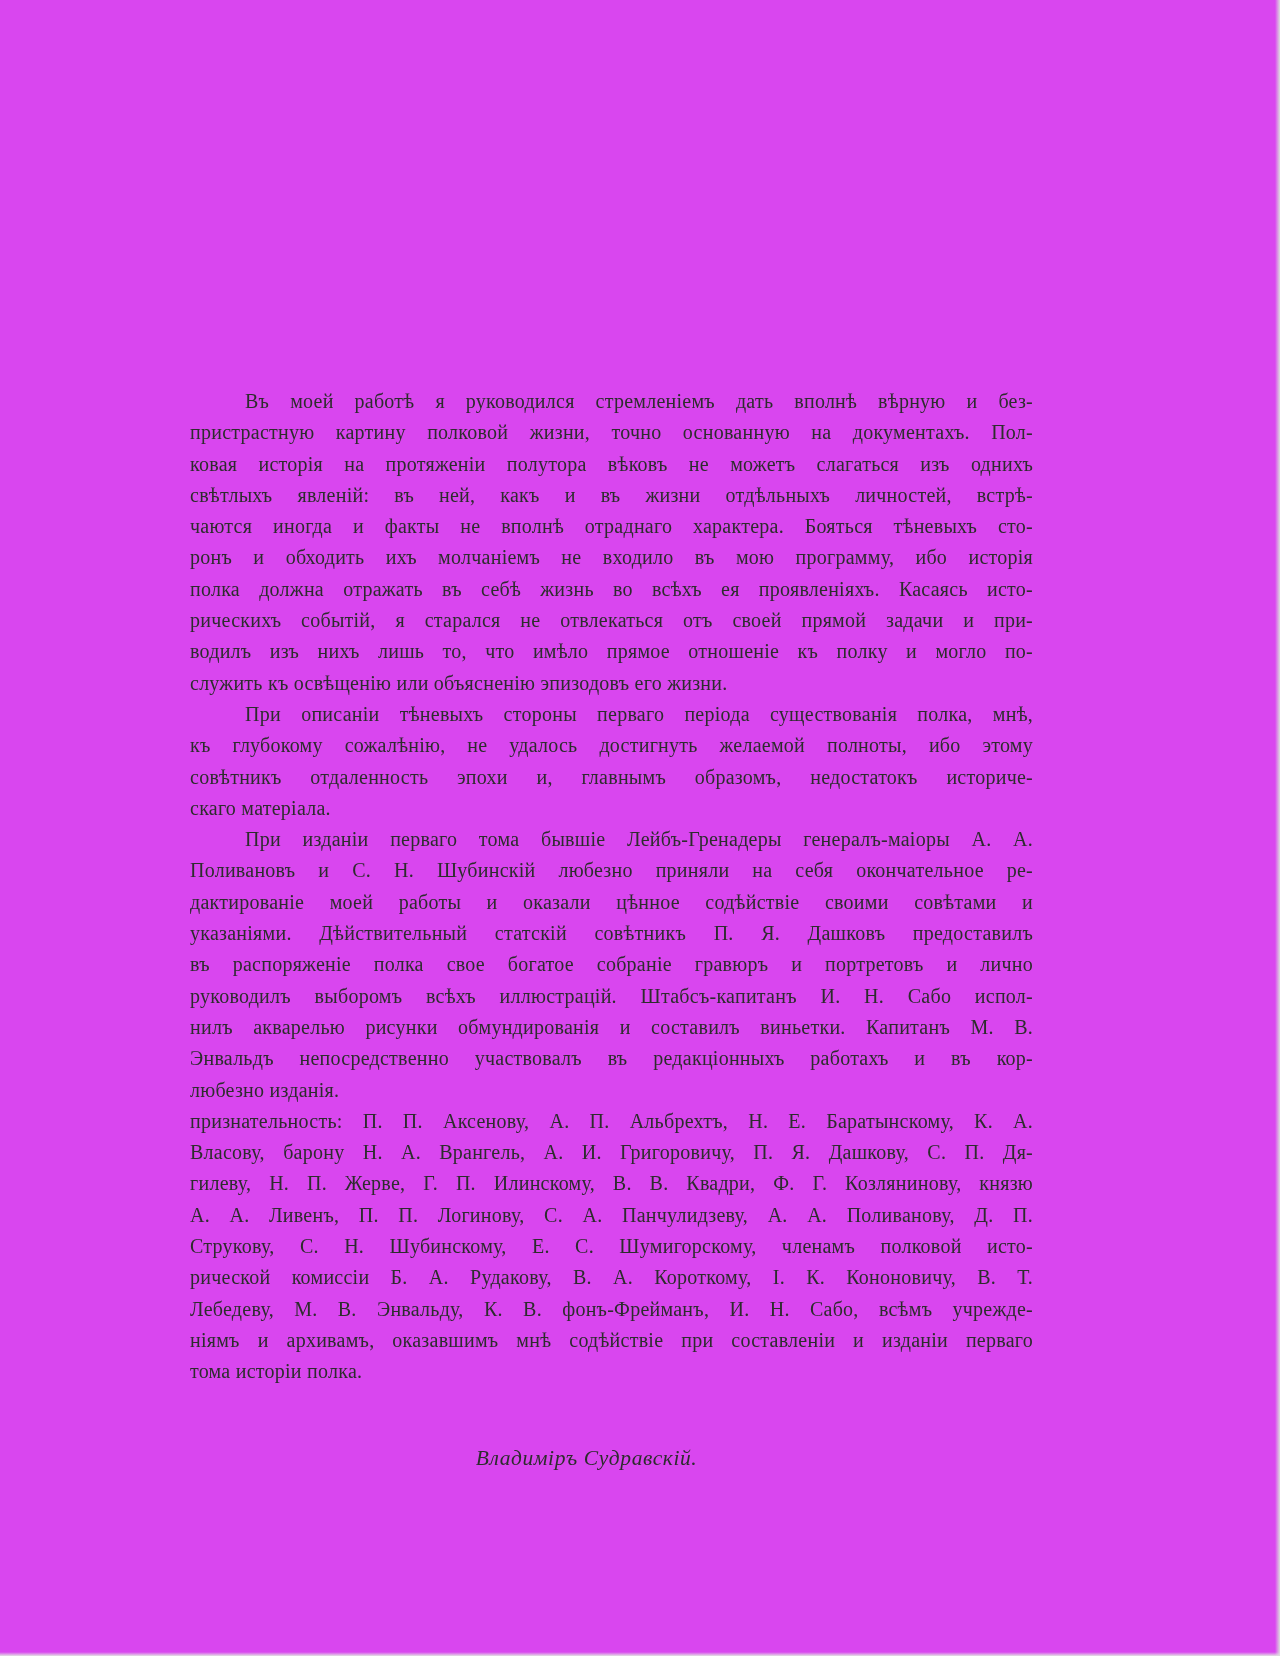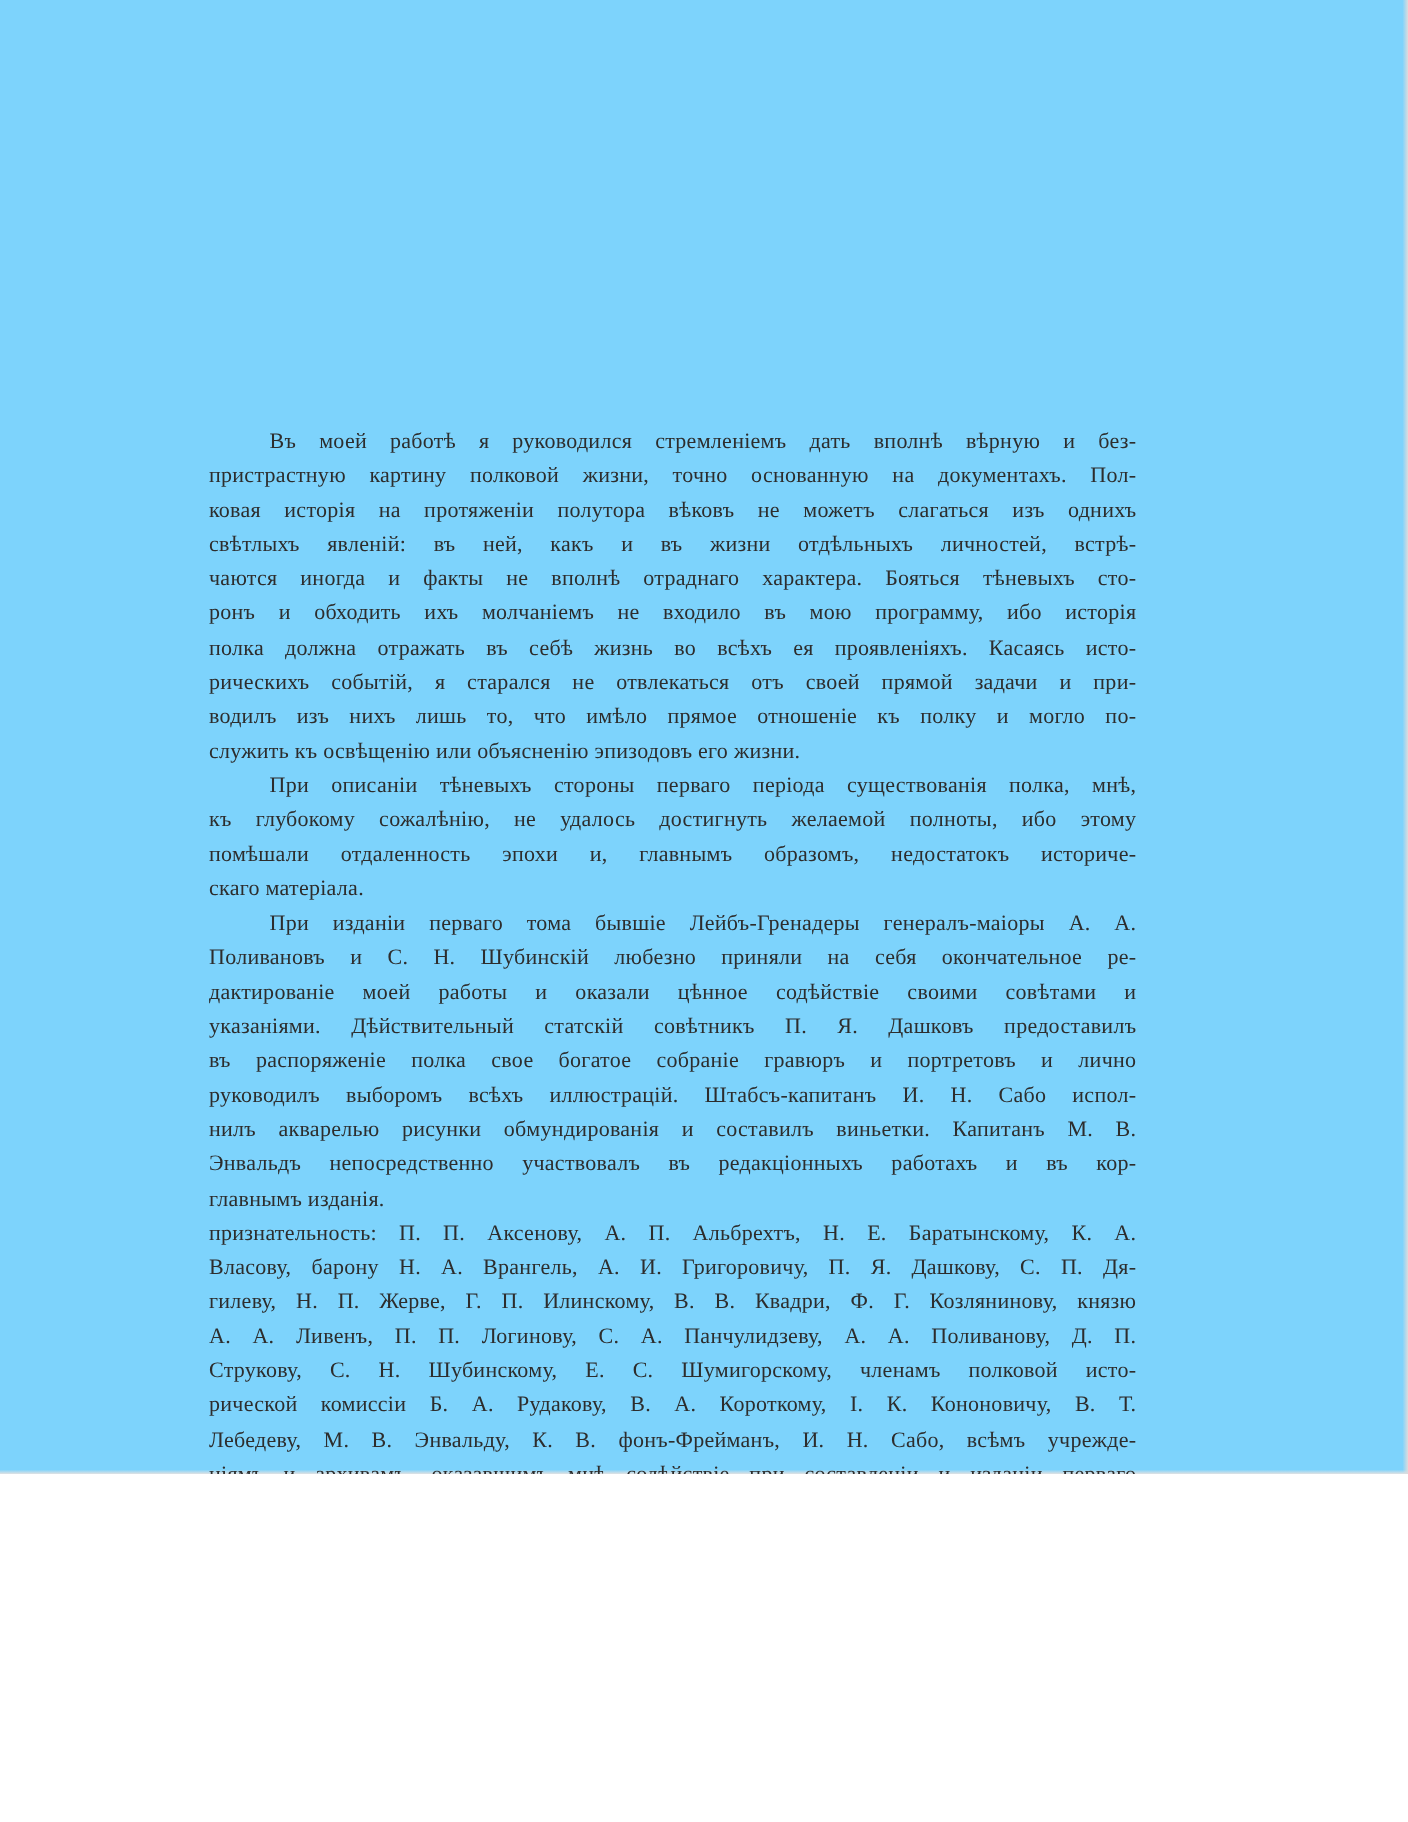--- a/index.html
+++ b/index.html
@@ -6,22 +6,22 @@
 
   html, body {
     width: 1280px;
     height: 1656px;
     background: #ffffff;
   }
 
   .page {
     position: relative;
     width: 1280px;
-    height: 1340px;
-    background: #7dd3fc;
+    height: 1656px;
+    background: #d946ef;
     overflow: hidden;
     font-family: "Liberation Serif", "DejaVu Serif", serif;
     color: #2d2d2d;
   }
 
   
   .page::after {
     content: "";
     position: absolute;
     right: 0; top: 0; bottom: 0;
@@ -89,33 +89,33 @@
         <div class="line">чаются иногда и факты не вполнѣ отраднаго характера. Бояться тѣневыхъ сто-</div>
         <div class="line">ронъ и обходить ихъ молчаніемъ не входило въ мою программу, ибо исторія</div>
         <div class="line">полка должна отражать въ себѣ жизнь во всѣхъ ея проявленіяхъ. Касаясь исто-</div>
         <div class="line">рическихъ событій, я старался не отвлекаться отъ своей прямой задачи и при-</div>
         <div class="line">водилъ изъ нихъ лишь то, что имѣло прямое отношеніе къ полку и могло по-</div>
         <div class="line par-last">служить къ освѣщенію или объясненію эпизодовъ его жизни.</div>
       </div>
       <div class="paragraph">
         <div class="line par-first">При описаніи тѣневыхъ стороны перваго періода существованія полка, мнѣ,</div>
         <div class="line">къ глубокому сожалѣнію, не удалось достигнуть желаемой полноты, ибо этому</div>
-        <div class="line">помѣшали отдаленность эпохи и, главнымъ образомъ, недостатокъ историче-</div>
+        <div class="line">совѣтникъ отдаленность эпохи и, главнымъ образомъ, недостатокъ историче-</div>
         <div class="line par-last">скаго матеріала.</div>
       </div>
       <div class="paragraph">
         <div class="line par-first">При изданіи перваго тома бывшіе Лейбъ-Гренадеры генералъ-маіоры А. А.</div>
         <div class="line">Поливановъ и С. Н. Шубинскій любезно приняли на себя окончательное ре-</div>
         <div class="line">дактированіе моей работы и оказали цѣнное содѣйствіе своими совѣтами и</div>
         <div class="line">указаніями. Дѣйствительный статскій совѣтникъ П. Я. Дашковъ предоставилъ</div>
         <div class="line">въ распоряженіе полка свое богатое собраніе гравюръ и портретовъ и лично</div>
         <div class="line">руководилъ выборомъ всѣхъ иллюстрацій. Штабсъ-капитанъ И. Н. Сабо испол-</div>
         <div class="line">нилъ акварелью рисунки обмундированія и составилъ виньетки. Капитанъ М. В.</div>
         <div class="line">Энвальдъ непосредственно участвовалъ въ редакціонныхъ работахъ и въ кор-</div>
-        <div class="line par-last">главнымъ изданія.</div>
+        <div class="line par-last">любезно изданія.</div>
       </div>
       <div class="paragraph">
         <div class="line">признательность: П. П. Аксенову, А. П. Альбрехтъ, Н. Е. Баратынскому, К. А.</div>
         <div class="line">Власову, барону Н. А. Врангель, А. И. Григоровичу, П. Я. Дашкову, С. П. Дя-</div>
         <div class="line">гилеву, Н. П. Жерве, Г. П. Илинскому, В. В. Квадри, Ф. Г. Козлянинову, князю</div>
         <div class="line">А. А. Ливенъ, П. П. Логинову, С. А. Панчулидзеву, А. А. Поливанову, Д. П.</div>
         <div class="line">Струкову, С. Н. Шубинскому, Е. С. Шумигорскому, членамъ полковой исто-</div>
         <div class="line">рической комиссіи Б. А. Рудакову, В. А. Короткому, І. К. Кононовичу, В. Т.</div>
         <div class="line">Лебедеву, М. В. Энвальду, К. В. фонъ-Фрейманъ, И. Н. Сабо, всѣмъ учрежде-</div>
         <div class="line">ніямъ и архивамъ, оказавшимъ мнѣ содѣйствіе при составленіи и изданіи перваго</div>

